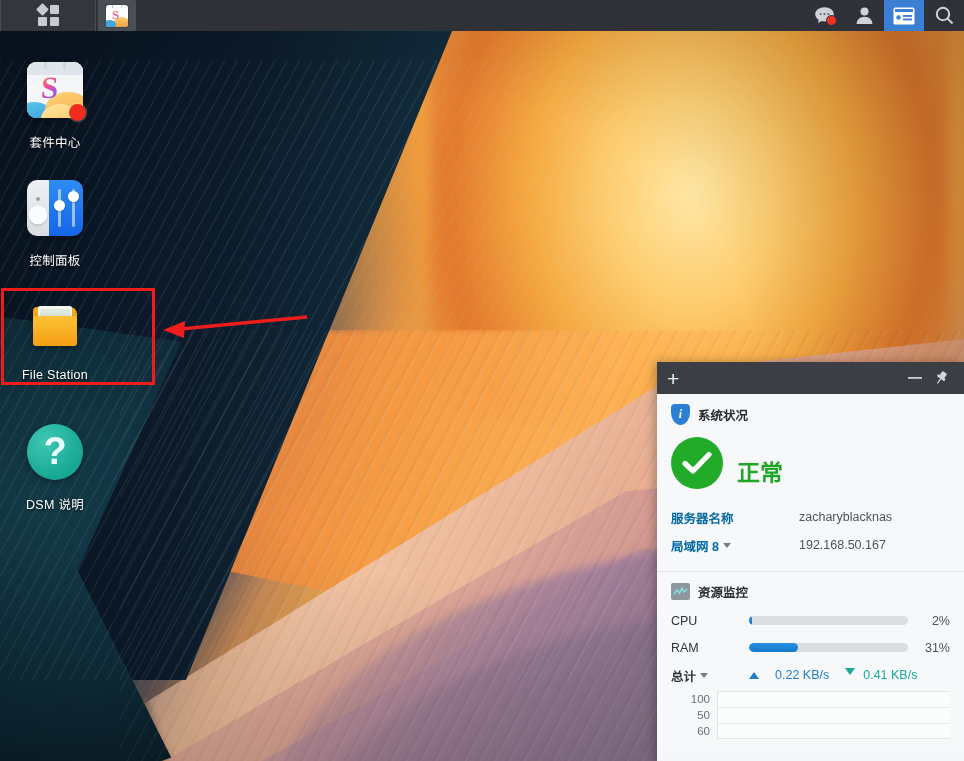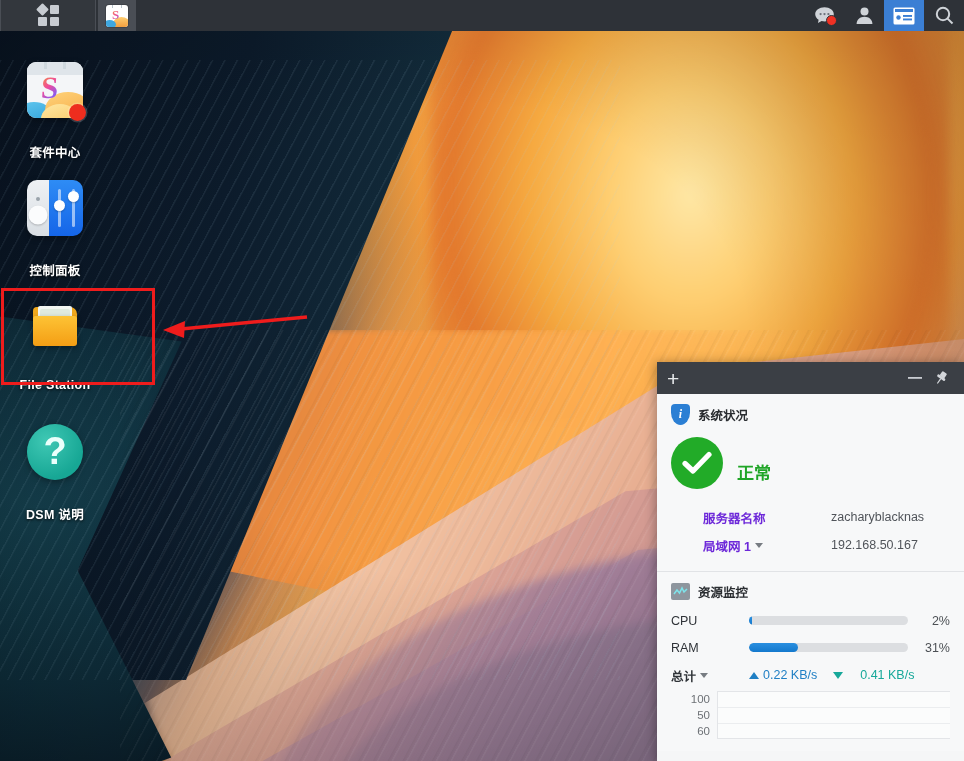--- a/index.html
+++ b/index.html
@@ -138,22 +138,22 @@
     border-radius:50%; background:#ef3124; border:1px solid #2e3238;
   }
 
   
   .dicon {
     position:absolute; width:110px;
     display:flex; flex-direction:column; align-items:center;
     cursor:pointer; z-index:20;
   }
   .dicon .label {
-    margin-top:24px; color:#fff; font-size:12.5px; letter-spacing:.3px;
-    text-shadow:0 1px 3px rgba(0,0,0,.85); white-space:nowrap;font-weight:bold;
+    margin-top:14px; color:#fff; font-size:12.5px; letter-spacing:.3px;
+    text-shadow:0 1px 3px rgba(0,0,0,.85); white-space:nowrap;
   }
   .glyph { position:relative; width:56px; height:56px; }
 
   
   .ic-pkg { border-radius:9px; background:#f4f6f8; overflow:hidden;
             box-shadow:0 2px 6px rgba(0,0,0,.35); }
   .ic-pkg .top { position:absolute; inset:0 0 auto 0; height:13px; background:#dfe5ea; }
   .ic-pkg .hdl { position:absolute; left:17px; top:-6px; width:22px; height:13px;
       border:3px solid #cfd8de; border-bottom:none; border-radius:5px 5px 0 0; }
   .ic-pkg .hill-o { position:absolute; right:-8px; bottom:-10px; width:46px; height:36px;
@@ -236,44 +236,44 @@
     display:flex; align-items:center; justify-content:center;
   }
   .shield i { color:#fff; font:italic bold 12px "Liberation Serif", serif; }
 
   .health { display:flex; align-items:center; gap:14px; padding:6px 0 4px; }
   .check {
     width:52px; height:52px; border-radius:50%; background:#22ab28;
     display:flex; align-items:center; justify-content:center; flex:0 0 auto;
   }
   .check svg { display:block; }
-  .health .txt .st { color:#20a527; font-size:17px; font-weight:bold; line-height:1.25;margin-top:21px; }
+  .health .txt .st { color:#20a527; font-size:23px; font-weight:bold; line-height:1.25;margin-top:21px; }
   .health .txt .sub { color:#4a4e53; font-size:12.5px; margin-top:2px; }
 
   .info-rows { margin-top:10px; }
   .irow { display:flex; align-items:center; height:28px; font-size:12.5px; }
-  .irow .k { width:128px; color:#6d28d9; font-weight:bold; display:flex; align-items:center; gap:4px;margin-left:32px; }
+  .irow .k { width:128px; color:#0369a1; font-weight:bold; display:flex; align-items:center; gap:4px; }
   .irow .v { color:#50545a; }
   .caret { width:0; height:0; border-left:4px solid transparent; border-right:4px solid transparent;
            border-top:5px solid #777c82; display:inline-block; }
 
   .rm-icon { width:19px; height:17px; background:#8e969e; border-radius:2px; position:relative;
              flex:0 0 auto; display:flex; align-items:center; justify-content:center; }
   .rm-icon svg { display:block; }
 
   .res-row { display:flex; align-items:center; height:27px; font-size:12.5px; }
   .res-row .k { width:78px; color:#2f3338; font-weight:normal; }
   .bar { flex:1; height:9px; border-radius:5px; background:#dcdee1; overflow:hidden; }
   .bar .fill { height:100%; border-radius:5px; background:linear-gradient(180deg,#2a8fe0,#1479cd); }
   .res-row .pct { width:42px; text-align:right; color:#4c5055; font-size:12.5px; }
 
   .net-row { display:flex; align-items:center; height:28px; font-size:12.5px; }
   .net-row .k { width:78px; color:#2f3338; font-weight:bold; display:flex; align-items:center; gap:4px; }
-  .net-up { color:#1f7fc4; display:flex; align-items:center; gap:4px; margin-right:16px; }
-  .net-dn { color:#17a89a; display:flex; align-items:center; gap:17px; }
+  .net-up { color:#1f7fc4; display:flex; align-items:center; gap:16px; margin-right:16px; }
+  .net-dn { color:#17a89a; display:flex; gap:8px; }
   .tri-up { width:0;height:0;border-left:5px solid transparent;border-right:5px solid transparent;border-bottom:7px solid #1f7fc4; }
   .tri-dn { width:0;height:0;border-left:5px solid transparent;border-right:5px solid transparent;border-top:7px solid #17a89a; }
 
   .chart-wrap { display:flex; padding:2px 0 0 0; }
   .y-axis { width:46px; text-align:right; padding-right:7px; }
   .y-axis div { font-size:11.5px; color:#6d7176; line-height:16px; height:16px; }
   .plot { flex:1; background:#fbfcfc; border:1px solid #e3e5e8; border-right:none; position:relative; height:48px; }
   .plot .grid-line { position:absolute; left:0; right:0; height:1px; background:#ebedef; }
 </style>
 </head>
@@ -450,21 +450,21 @@
 
         <div class="info-rows">
           <div class="irow">
             <div class="k">
                 <span>服务器名称</span>
               </div>
             <div class="v">zacharyblacknas</div>
           </div>
           <div class="irow">
             <div class="k">
-              <span>局域网 1</span>
+              <span>局域网 8</span>
               <span class="caret"></span>
             </div>
             <div class="v">192.168.50.167</div>
           </div>
         </div>
       </div>
 
       <div class="card" style="border-bottom:none;">
         <div class="card-head">
           <div class="rm-icon">

